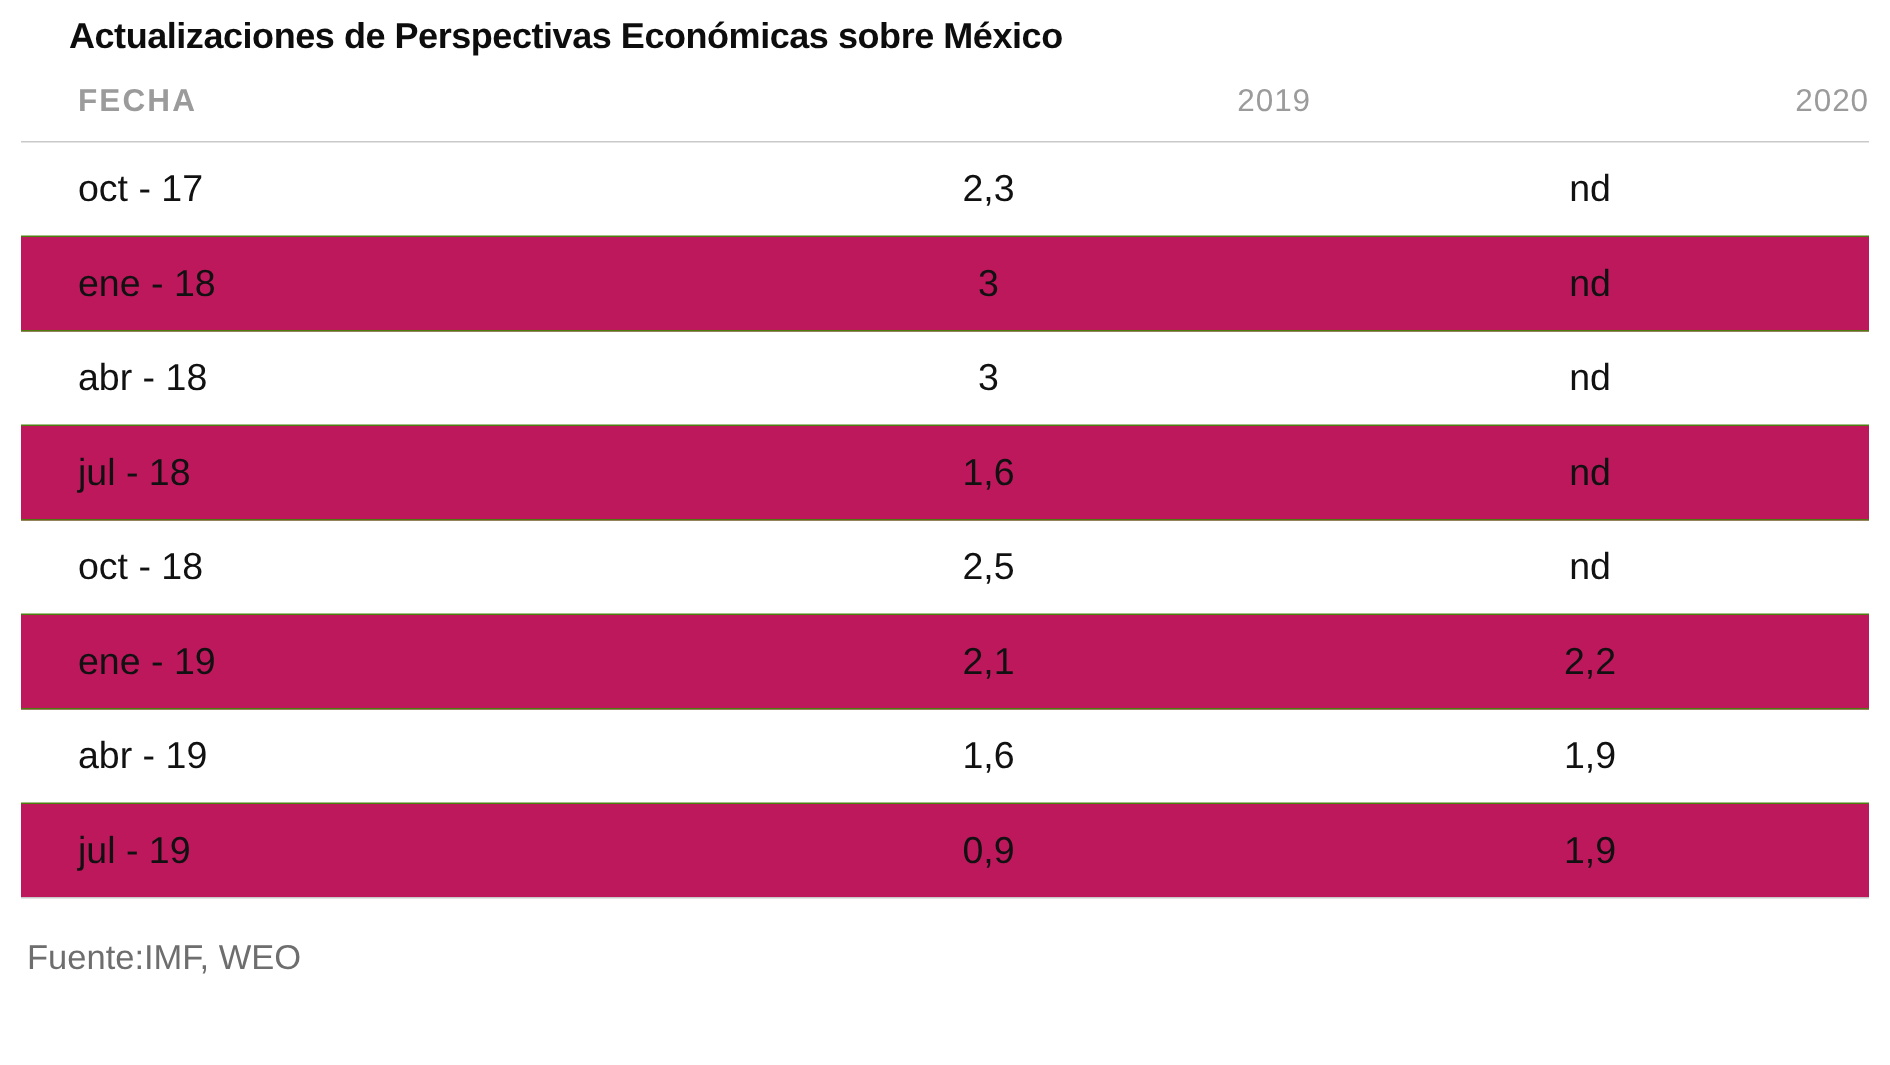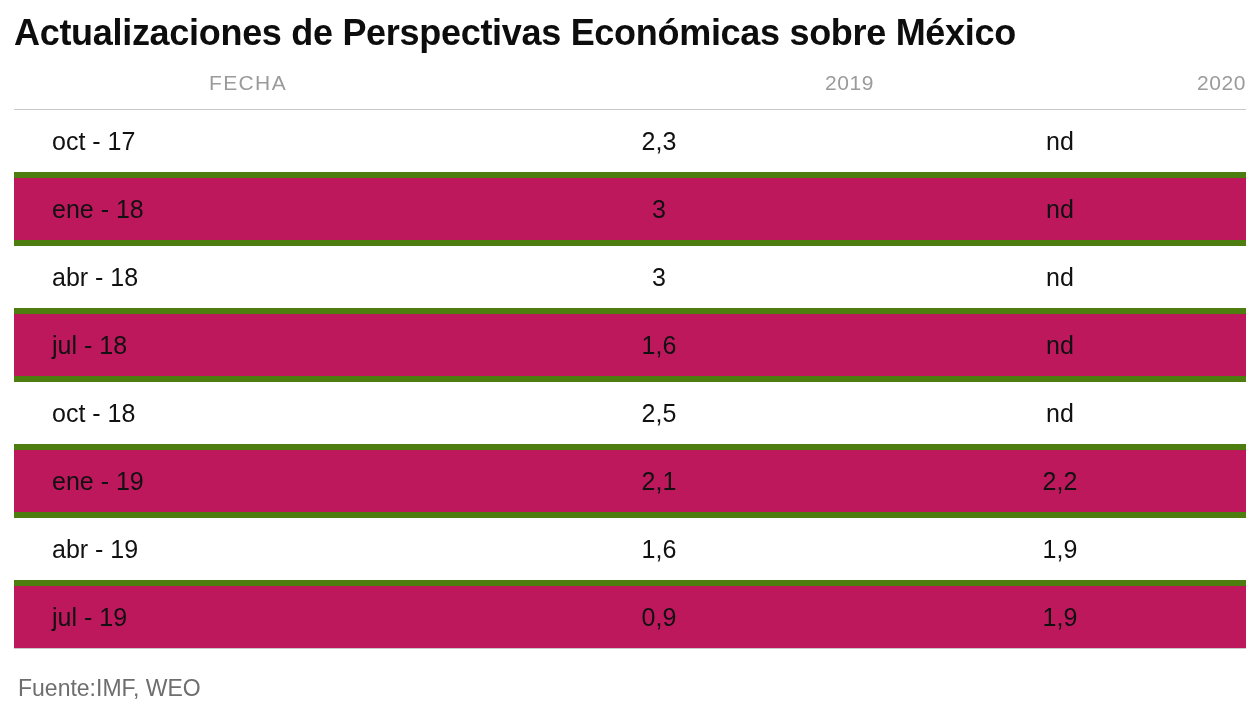--- a/index.html
+++ b/index.html
@@ -14,27 +14,28 @@
     color: #111111;
     overflow: hidden;
   }
   .page {
     width: 1260px;
     height: 710px;
     box-sizing: border-box;
     position: relative;
   }
   .title {
-    font-size: 36px;
+    font-size: 24px;
     font-weight: bold;
     letter-spacing: -0.3px;
     color: #0d0d0d;
     padding: 10px 0 0 14px;
     line-height: 1.25;
     white-space: nowrap;
+    margin-left: 32px;
   }
   table.data-table {
     width: 1232px;
     margin: 16px 0 0 14px;
     border-collapse: collapse;
     table-layout: fixed;
   }
   table.data-table col.c-date { width: 430px; }
   table.data-table col.c-v1   { width: 430px; }
   table.data-table col.c-v2   { width: 372px; }
@@ -42,34 +43,35 @@
   thead th {
     font-size: 21px;
     font-weight: normal;
     color: #9b9b9b;
     letter-spacing: 0.6px;
     padding: 0 0 14px 0;
     text-align: right;
     vertical-align: bottom;
   }
   thead th.first {
-    text-align: center;
+    text-align: left;
     padding-left: 38px;
     letter-spacing: 1.4px;
+    font-weight: bold;
   }
   thead tr {
     border-bottom: 1px solid #c9c9c9;
   }
   tbody td {
     font-size: 25px;
     color: #111111;
     height: 60px;
     text-align: center;
     vertical-align: middle;
-    border-bottom: 6px solid #4d7c0f;
+    border-bottom: 1px solid #4d7c0f;
   }
   tbody td.first {
     text-align: left;
     padding-left: 38px;
   }
   tbody tr.alt td {
     background: #be185d;
   }
   tbody tr:last-child td {
     border-bottom: none;

